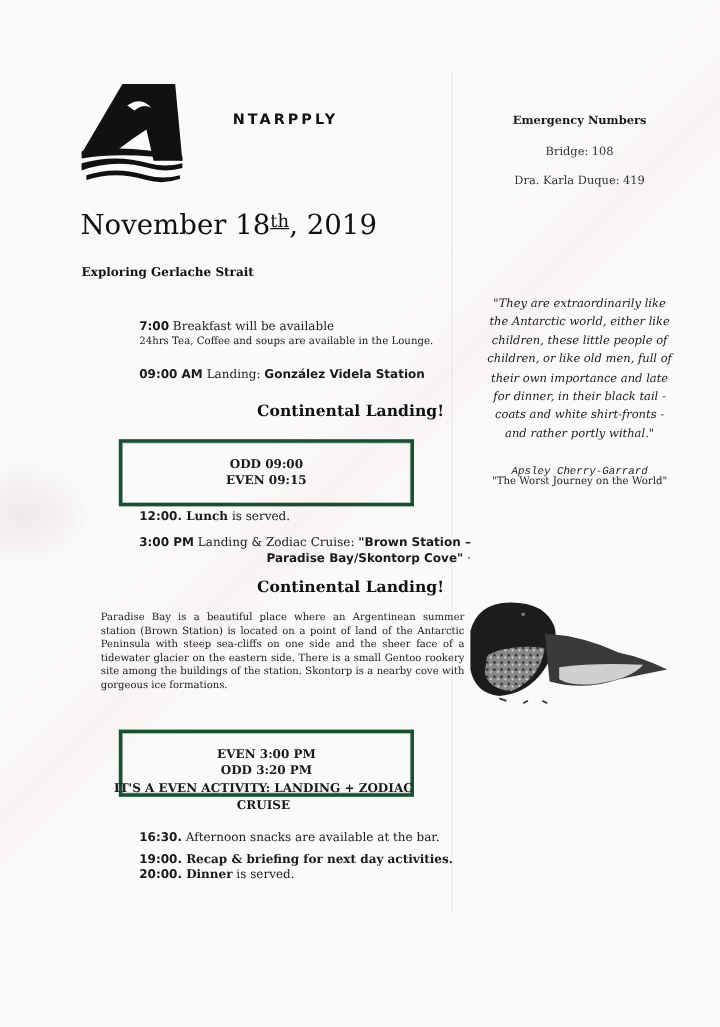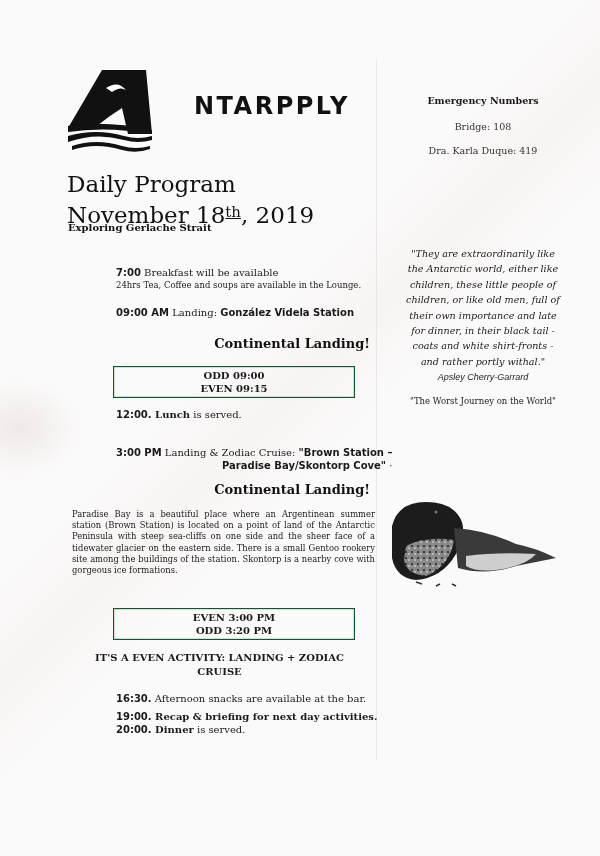--- a/index.html
+++ b/index.html
@@ -20,21 +20,21 @@
   .col-divider {
     position: absolute; left: 376px; top: 60px; width: 1px; height: 700px;
     background: rgba(200,200,200,0.35);
   }
   
   .logo { position: absolute; left: 66px; top: 68px; width: 260px; height: 88px; }
   .logo svg { position: absolute; left: 0; top: 0; }
   .logo-name {
     position: absolute; left: 128px; top: 24px;
     font-family: "DejaVu Sans", sans-serif; font-weight: bold;
-    font-size: 24px; letter-spacing: 2.5px; color: #111;
+    font-size: 12px; letter-spacing: 2.5px; color: #111;
   }
   .logo-sub {
     position: absolute; left: 108px; top: 44px;
     font-family: "DejaVu Sans", sans-serif;
     font-size: 18px; letter-spacing: 2.6px; color: #111;
   }
   
   .title {
     position: absolute; left: 67px; top: 170px;
     font-family: "DejaVu Serif", serif; font-size: 23px; line-height: 28px; color: #111;
@@ -49,44 +49,44 @@
     font-family: "DejaVu Serif", serif; font-size: 10px; color: #1a1a1a; line-height: 13px; margin-left: 48px;
   }
   .item b { font-family: "DejaVu Sans", sans-serif; font-weight: bold; }
   .item .bs { font-family: "DejaVu Serif", serif; font-weight: bold; }
   .small { font-size: 8.5px; }
   .heading {
     position: absolute; left: 68px; width: 302px; text-align: right;
     font-family: "DejaVu Serif", serif; font-weight: bold; font-size: 13px; color: #111;
   }
   .box {
-    position: absolute; left: 113px; width: 240px;
-    border: 1px solid #14532d; box-shadow: inset 0 0 0 0.5px #bbb;
+    position: absolute; left: 99px; width: 240px;
+    border: 3px solid #14532d; box-shadow: inset 0 0 0 0.5px #bbb;
     text-align: center;
     font-family: "DejaVu Serif", serif; font-weight: bold; font-size: 10px; line-height: 13px;
-    padding: 2px 0;
+    padding: 12px 0;
   }
   .para {
-    position: absolute; left: 72px; top: 509px; width: 303px;
+    position: absolute; left: 84px; top: 509px; width: 303px;
     font-family: "DejaVu Serif", serif; font-size: 8.4px; line-height: 11.2px;
     text-align: justify; color: #1a1a1a;
   }
   .activity {
     position: absolute; left: 68px; top: 651px; width: 303px; text-align: center;
     font-family: "DejaVu Serif", serif; font-weight: bold; font-size: 10px; line-height: 14px;
   }
   
   .right { position: absolute; left: 386px; width: 194px; text-align: center; }
   .emerg-title { top: 95px; font-family: "DejaVu Serif", serif; font-weight: bold; font-size: 9.5px; }
   .emerg-line { font-family: "DejaVu Serif", serif; font-size: 9.5px; color: #333; }
   .quote {
     top: 246px; font-family: "DejaVu Serif", serif; font-style: italic;
     font-size: 9.6px; line-height: 15.4px; color: #1a1a1a;
   }
-  .quote-author { top: 372px; font-family: Liberation Sans, sans-serif; font-style: italic; font-size: 9px; }
+  .quote-author { top: 388px; font-family: Liberation Mono, monospace; font-style: italic; font-size: 9px; }
   .quote-source { top: 396px; font-family: "DejaVu Serif", serif; font-size: 8.5px; }
   .seal { position: absolute; left: 386px; top: 496px; width: 180px; height: 96px; }
 </style>
 </head>
 <body>
 
 <div class="page-shade"></div>
 <div class="col-divider"></div>
 
 <div class="logo">
@@ -94,42 +94,41 @@
     <path d="M36 2 L80 2 L86 66 L62 66 L56 40 L44 48 L28 60 L2 60 Z" fill="#111"></path>
     <path d="M40 20 Q52 12 60 22 Q54 18 46 24 Z" fill="#fff"></path>
     <path d="M2 58 Q40 52 86 62 L86 66 Q40 58 2 64 Z" fill="#111"></path>
     <path d="M2 68 Q30 60 58 68 Q72 72 86 68 L86 72 Q72 76 58 72 Q30 64 2 74 Z" fill="#111"></path>
     <path d="M6 78 Q30 70 56 78 Q70 82 84 78 L84 81 Q70 86 56 82 Q30 74 6 82 Z" fill="#111"></path>
   </svg>
   <div class="logo-name">NTARPPLY</div>
 </div>
 
 <div class="title">
-  <div>Daily Program</div>
   <div><span>November 18</span><span class="sup">th</span><span>, 2019</span></div>
 </div>
 <div class="subtitle">Exploring Gerlache Strait</div>
 
 <div class="item" style="top:266px;">
   <div><b>7:00</b><span> Breakfast will be available</span></div>
   <div class="small">24hrs Tea, Coffee and soups are available in the Lounge.</div>
 </div>
 
 <div class="item" style="top:306px;">
   <b>09:00 AM</b><span> Landing: </span><b>González Videla Station</b>
 </div>
 
 <div class="heading" style="top:336px;">Continental Landing!</div>
 
 <div class="box" style="top:366px;">
   <div>ODD 09:00</div>
   <div>EVEN 09:15</div>
 </div>
 
-<div class="item" style="top:408px;">
+<div class="item" style="top:424px;">
   <b>12:00.</b><span class="bs"> Lunch</span><span> is served.</span>
 </div>
 
 <div class="item" style="top:446px;text-align:right;">
   <div><b>3:00 PM</b><span> Landing &amp; Zodiac Cruise: </span><b>"Brown Station –</b></div>
   <div><b>Paradise Bay/Skontorp Cove"</b><span>  ·</span></div>
 </div>
 
 <div class="heading" style="top:482px;">Continental Landing!</div>
 

